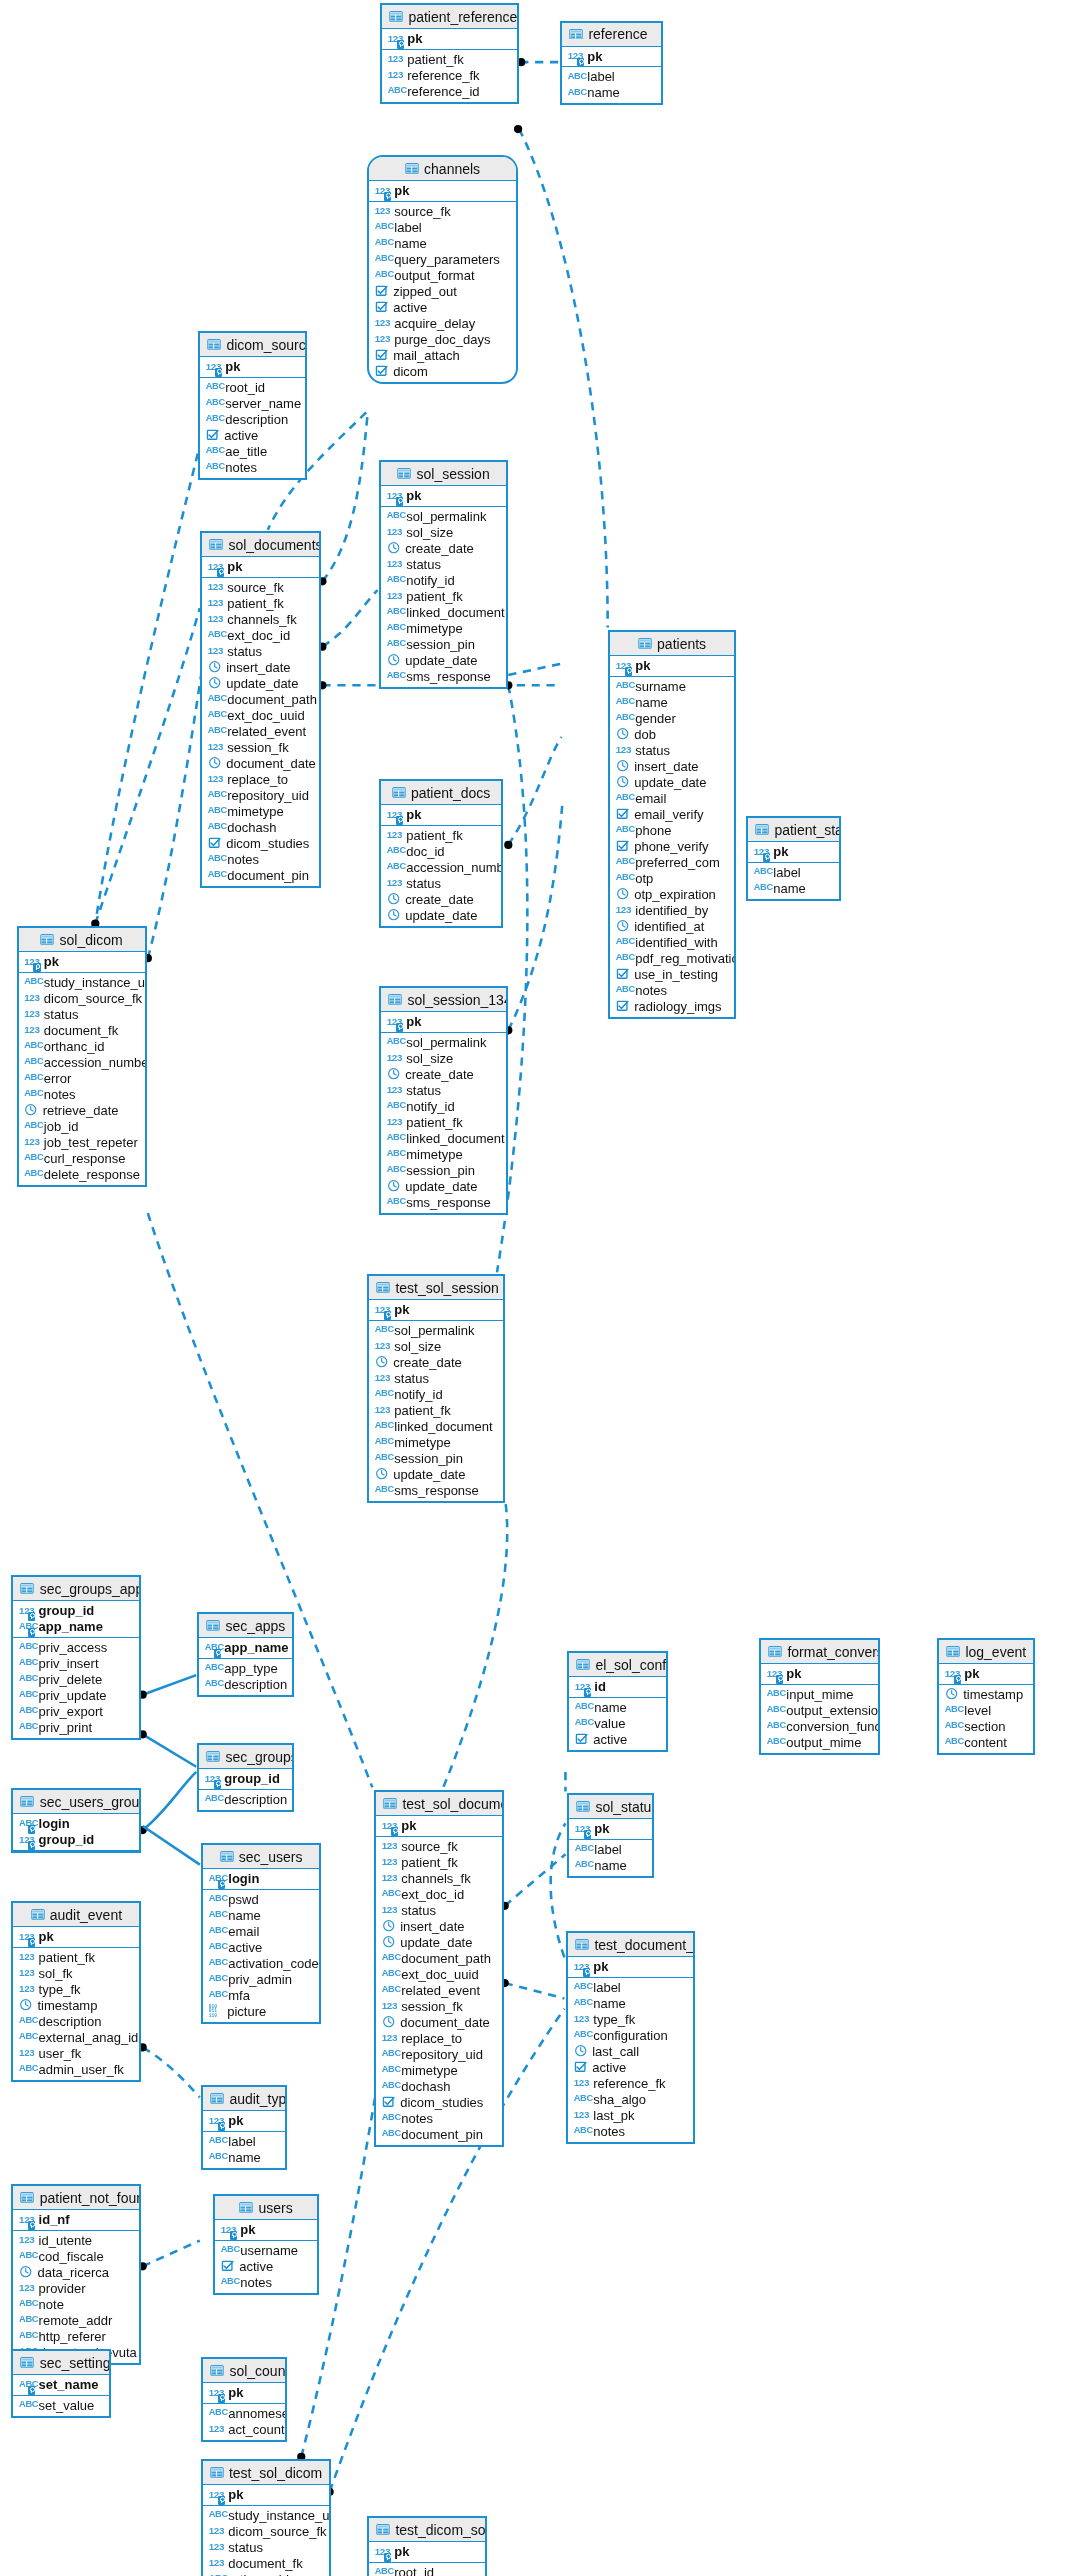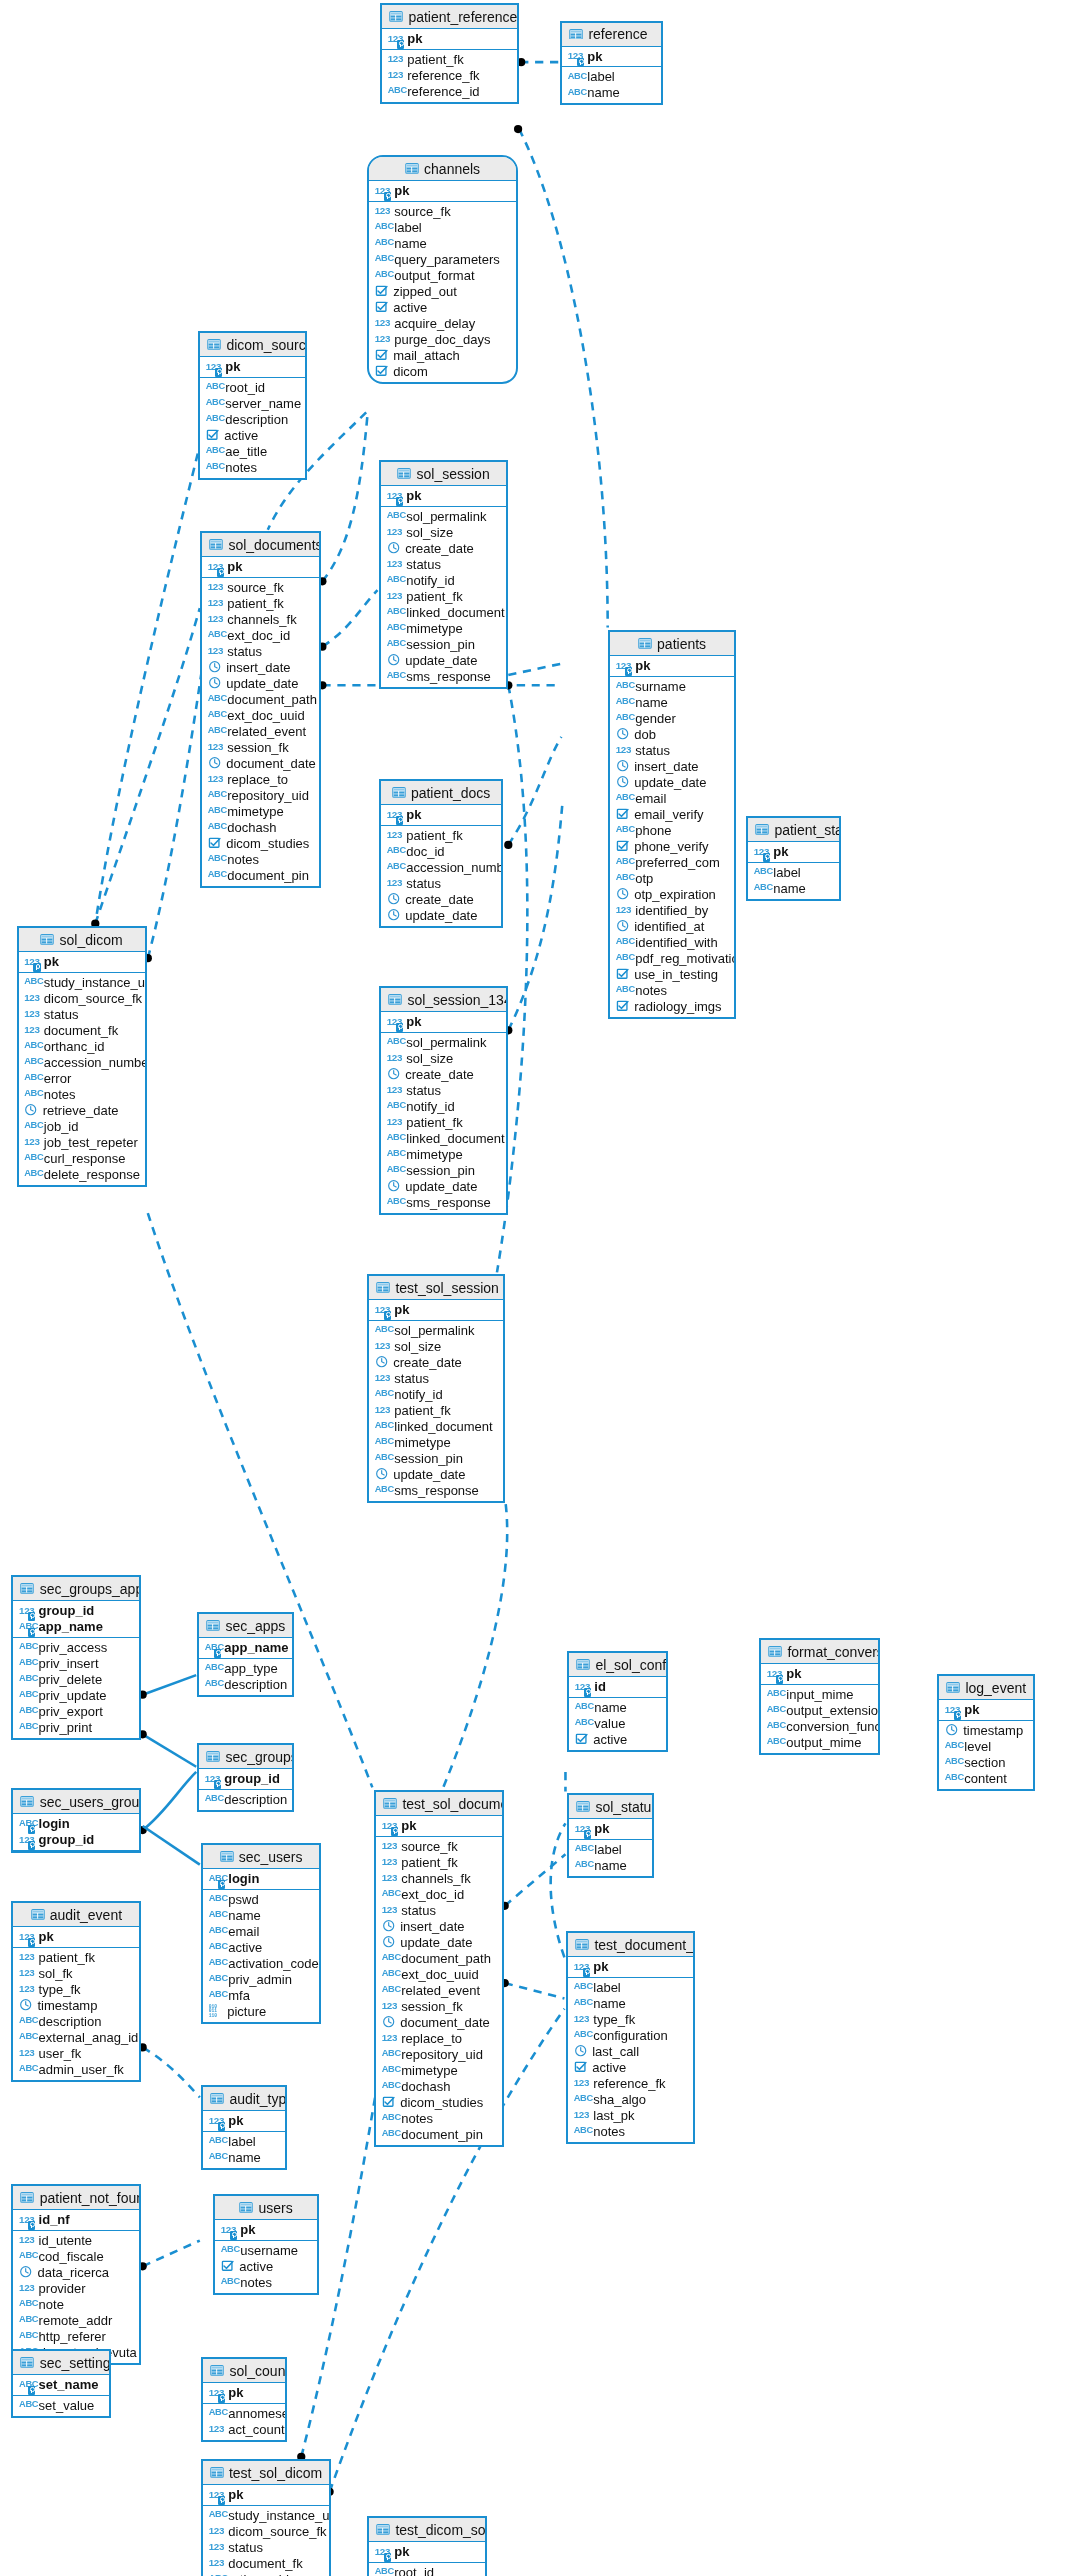--- a/index.html
+++ b/index.html
@@ -1725,21 +1725,21 @@
         <div class="col">
           <span class="ico ico-abc">ABC</span>
           <span class="col-name">conversion_function</span>
         </div>
         <div class="col">
           <span class="ico ico-abc">ABC</span>
           <span class="col-name">output_mime</span>
         </div>
       </div>
     </div>
-    <div class="entity" style="left: 937px; top: 1638px; width: 98px; margin-top: 36px;">
+    <div class="entity" style="left: 937px; top: 1638px; width: 98px;">
       <div class="ent-title leftish">
         <span class="ico ico-table"><svg viewBox="0 0 20 16" width="14" height="10.8">
             <rect x="0.8" y="0.8" width="18.4" height="14.4" rx="1.5" fill="#ffffff" stroke="#3a9fd8" stroke-width="1.6"></rect>
             <rect x="2" y="2" width="16" height="3.4" fill="#8fc9ea"></rect>
             <rect x="2" y="6.6" width="6.8" height="3.2" fill="#3a9fd8"></rect>
             <rect x="10.2" y="6.6" width="7.8" height="3.2" fill="#3a9fd8"></rect>
             <rect x="2" y="10.8" width="6.8" height="3.2" fill="#3a9fd8"></rect>
             <rect x="10.2" y="10.8" width="7.8" height="3.2" fill="#3a9fd8"></rect>
           </svg></span>
         <span class="ent-title-text">log_event</span>

